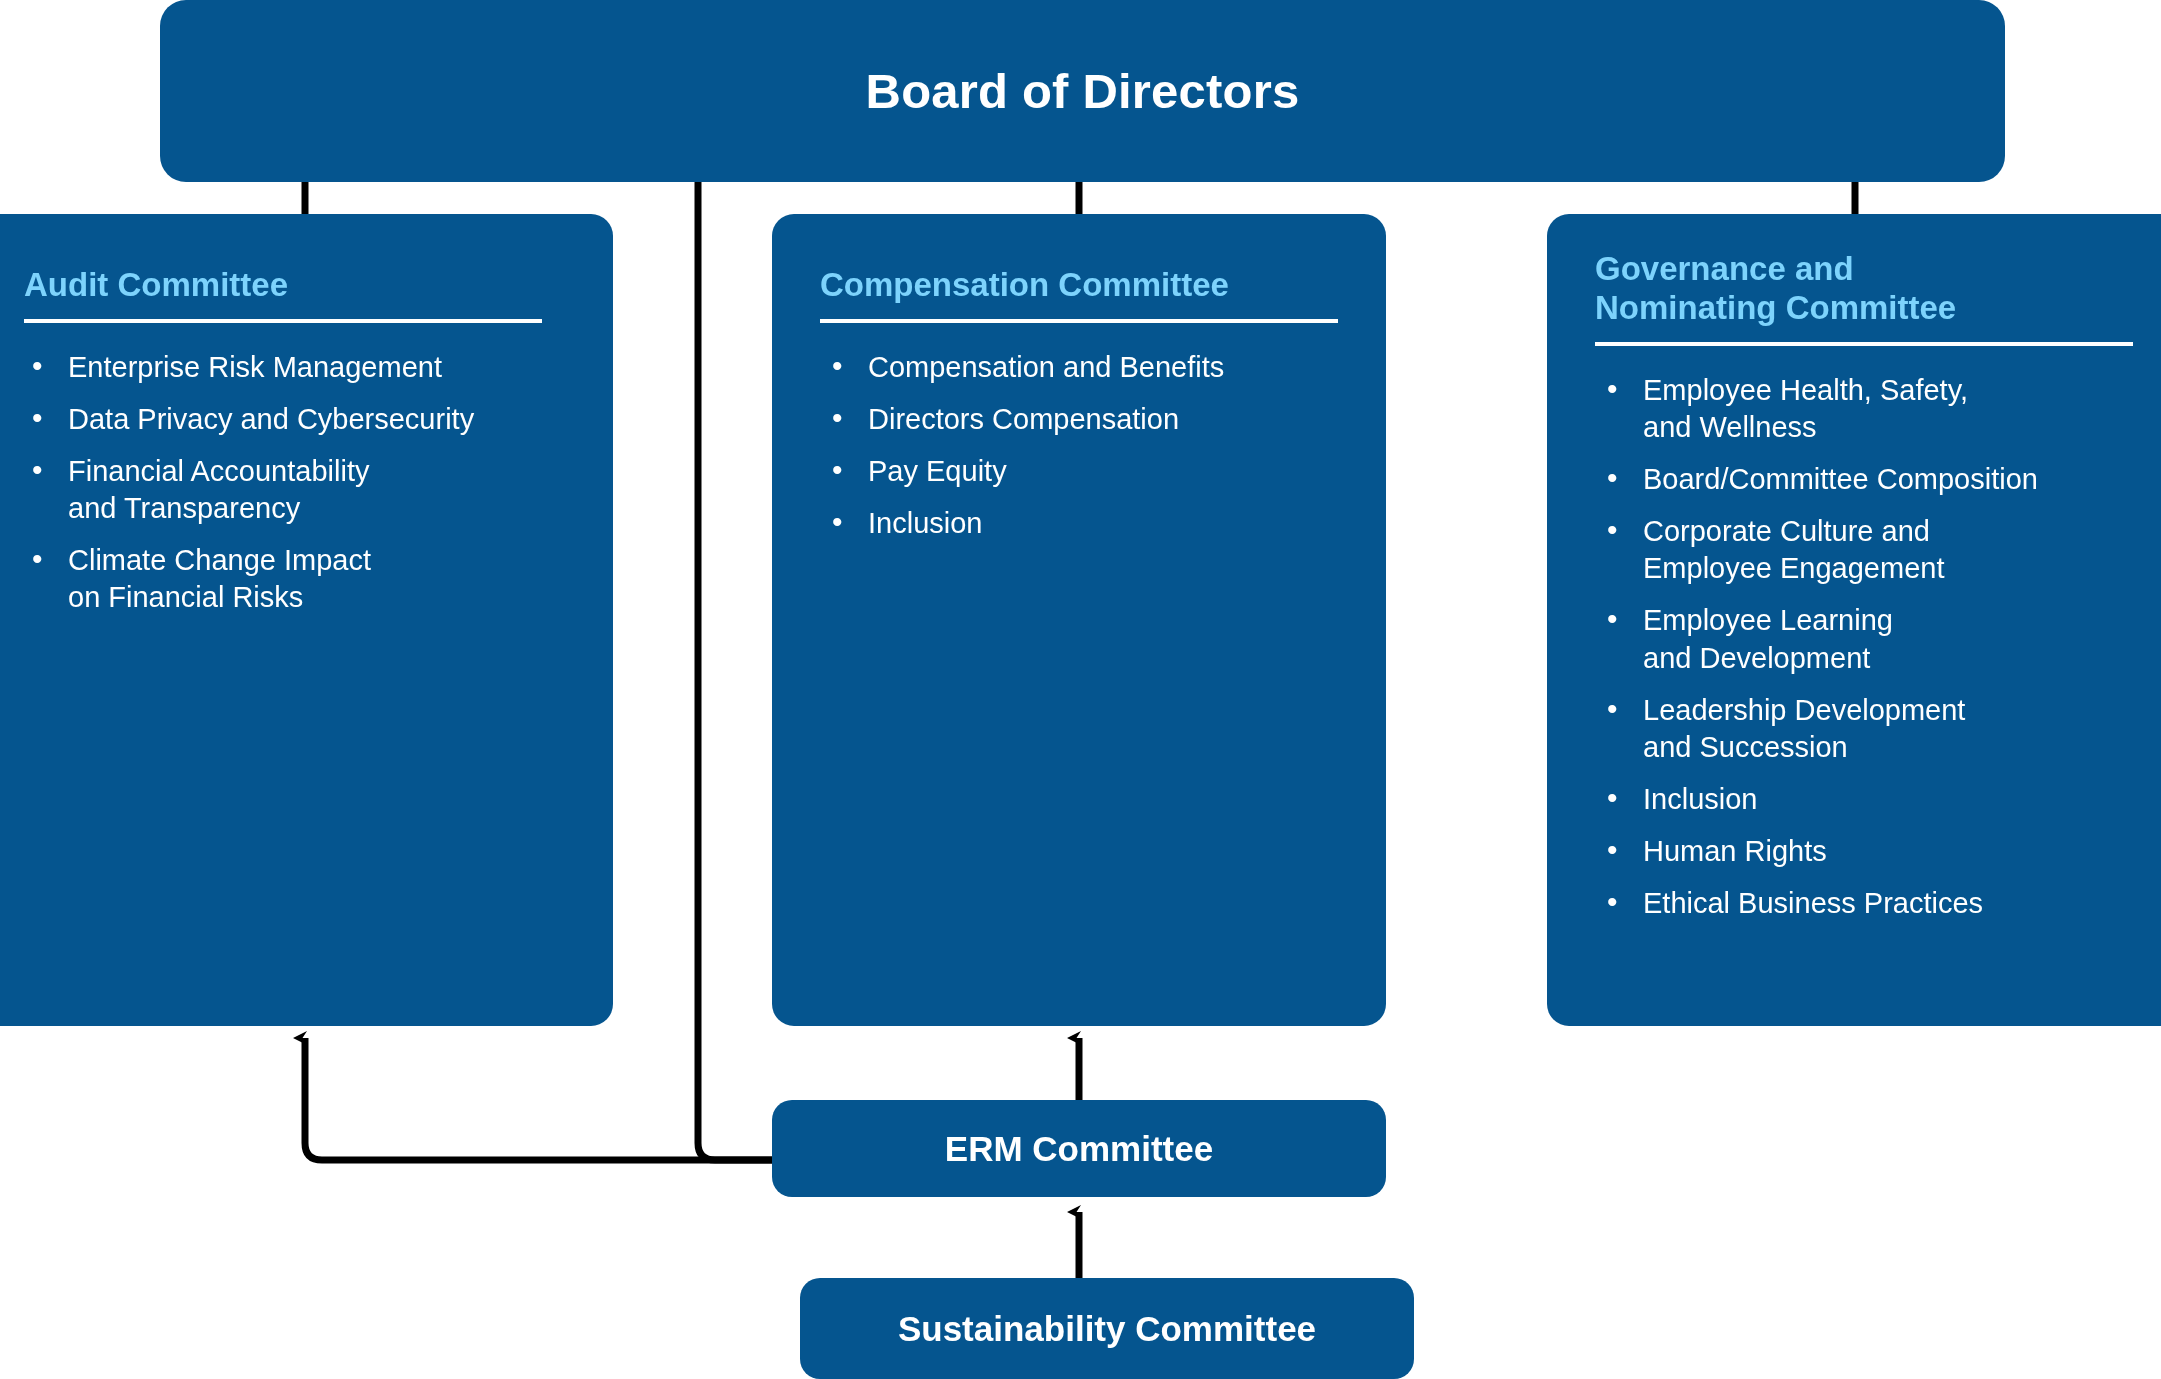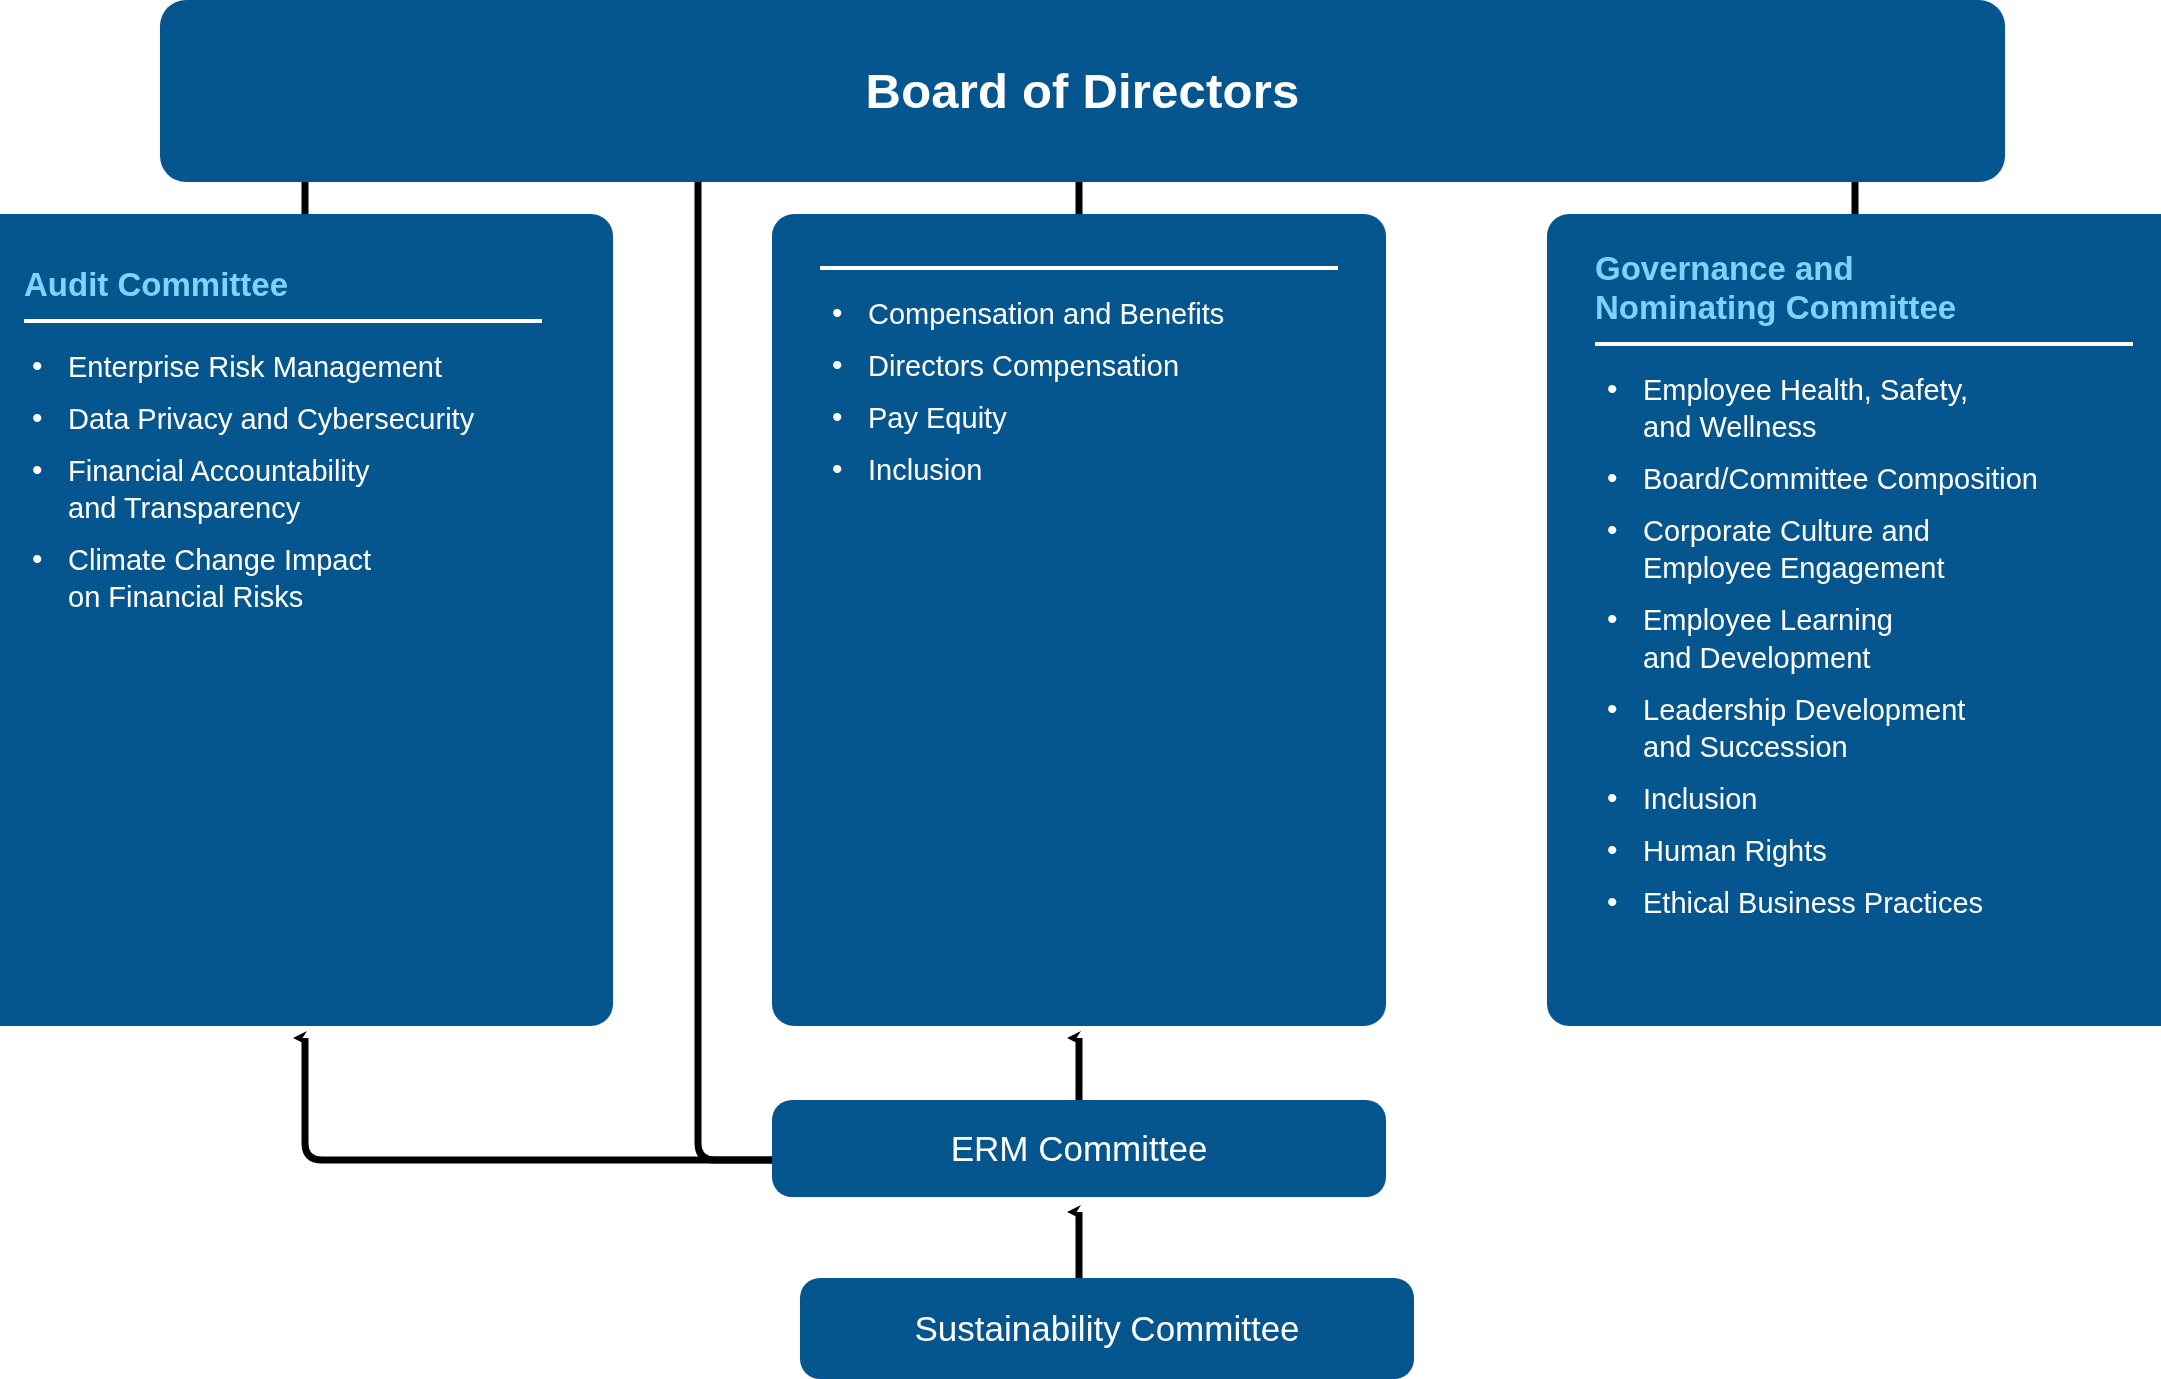--- a/index.html
+++ b/index.html
@@ -114,21 +114,21 @@
   
   .small-node {
     display: flex;
     align-items: center;
     justify-content: center;
     border-radius: 20px;
   }
   .small-node .s-title {
     color: #ffffff;
     font-size: 35px;
-    font-weight: normal;
+    font-weight: bold;
   }
   #erm   { left: 772px; top: 1100px; width: 614px; height: 97px; }
   #sust  { left: 800px; top: 1278px; width: 614px; height: 101px; }
 </style>
 </head>
 <body>
 
 <div id="stage">
 
   <svg id="connectors" viewBox="0 0 2161 1379" xmlns="http://www.w3.org/2000/svg">
@@ -164,20 +164,21 @@
       <li>Enterprise Risk Management</li>
       <li>Data Privacy and Cybersecurity</li>
       <li>Financial Accountability
 and Transparency</li>
       <li>Climate Change Impact
 on Financial Risks</li>
     </ul>
   </div>
 
   <div class="node committee" id="comp">
+    <div class="c-title">Compensation Committee</div>
     <div class="rule"></div>
     <ul>
       <li>Compensation and Benefits</li>
       <li>Directors Compensation</li>
       <li>Pay Equity</li>
       <li>Inclusion</li>
     </ul>
   </div>
 
   <div class="node committee" id="gov">

